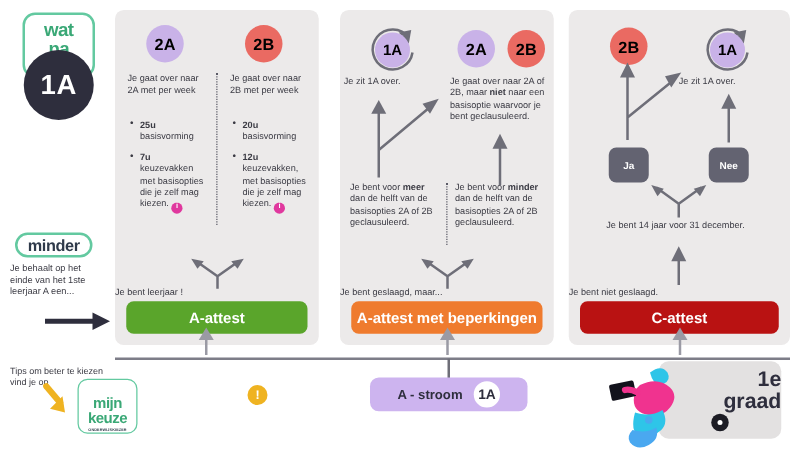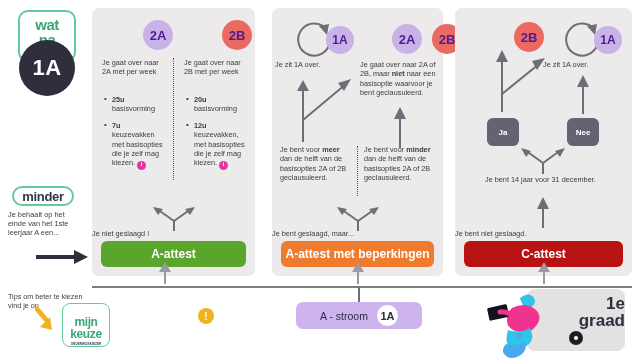--- a/index.html
+++ b/index.html
@@ -73,21 +73,21 @@
   #panel-a   { left:92px;  width:163px; }
   #panel-ab  { left:272px; width:171px; }
   #panel-c   { left:455px; width:177px; }
 
   .panel-inner { position:absolute; inset:0; }
 
   
   .badge {
     position:absolute; width:30px; height:30px; border-radius:50%;
     display:flex; align-items:center; justify-content:center;
-    font-size:13px; font-weight:bold; color:#4c1d95;margin-left:26px;
+    font-size:13px; font-weight:bold; color:#000000;
   }
   .badge.purple { background:#c9b2e8; }
   .badge.red    { background:#ea6a62; }
 
   .repeat-wrap { position:absolute; width:48px; height:44px; }
   .repeat-wrap .badge { left:9px; top:8px; width:28px; height:28px; font-size:12px; }
 
   .col-text {
     position:absolute; font-size:7.3px; line-height:9.4px; color:#3b3b44;
   }
@@ -128,21 +128,21 @@
   .warn-dot {
     position:absolute; left:198px; top:308px; width:16px; height:16px; border-radius:50%;
     background:#efb321; color:#fff; font-size:10px; font-weight:bold;
     display:flex; align-items:center; justify-content:center;
   }
   .astroom-chip {
     position:absolute; left:296px; top:302px; width:126px; height:27px;
     background:#cdb4ef; border-radius:7px; display:flex; align-items:center;
     justify-content:center; gap:9px;
   }
-  .astroom-chip .lbl { font-size:10.5px; font-weight:normal; color:#2e2e3d; }
+  .astroom-chip .lbl { font-size:10.5px; font-weight:bold; color:#2e2e3d; }
   .astroom-chip .circ {
     width:21px; height:21px; border-radius:50%; background:#fff;
     display:flex; align-items:center; justify-content:center;
     font-size:11px; font-weight:bold; color:#2e2e3d;
   }
 
   .graad-box {
     position:absolute; left:527px; top:289px; width:98px; height:62px;
     background:#e3e1e1; border-radius:8px;
   }
@@ -231,21 +231,21 @@
           <span>keuzevakken, met basisopties die je zelf mag kiezen.</span><span class="info-dot">i</span>
         </li>
       </ul>
 
       <svg style="position:absolute; left:57px; top:199px;" width="50" height="24" viewBox="0 0 50 24">
         <path d="M25 24 L25 14 M25 14 L8 2 M25 14 L42 2" stroke="#6e6e78" stroke-width="2" fill="none"></path>
         <path d="M4 0 L14 2 L9 8 Z" fill="#6e6e78"></path>
         <path d="M46 0 L36 2 L41 8 Z" fill="#6e6e78"></path>
       </svg>
 
-      <div class="col-text center" style="left:0; top:221px; width:163px;">Je niet geslaagd !</div>
+      <div class="col-text center" style="left:0; top:221px; width:163px;">Je bent leerjaar !</div>
 
       <div class="attest-bar bar-green" style="left:9px; top:233px; width:145px;">A-attest</div>
     </div>
   </div>
 
   <div class="panel" id="panel-ab">
     <div class="panel-inner">
 
       <div class="repeat-wrap" style="left:19px; top:10px;">
         <svg width="48" height="44" viewBox="0 0 48 44">

